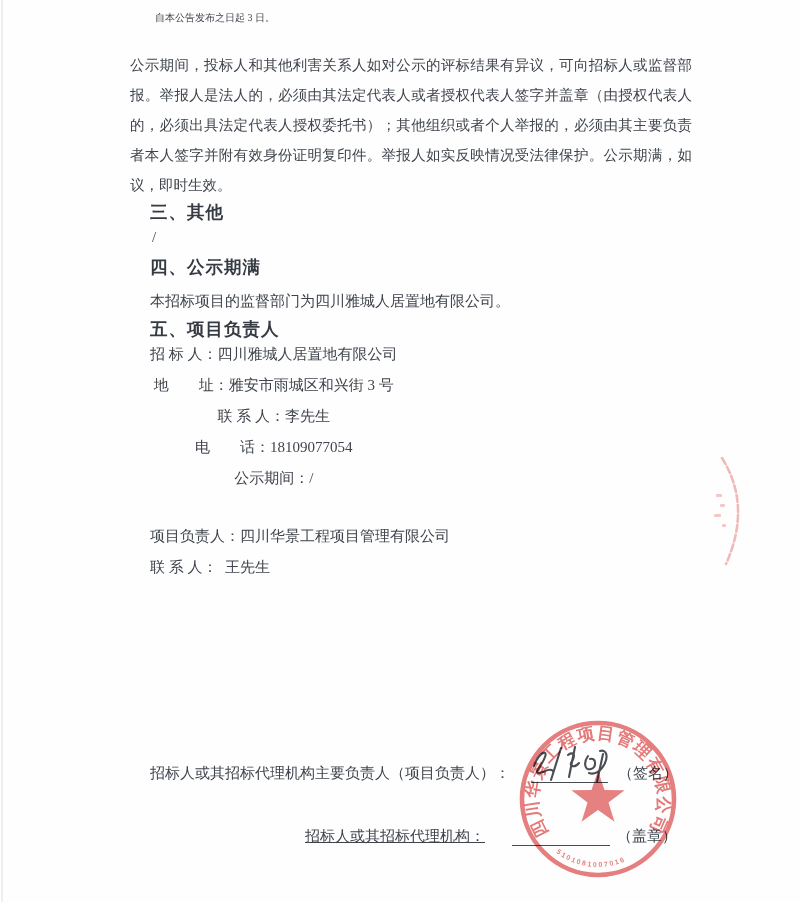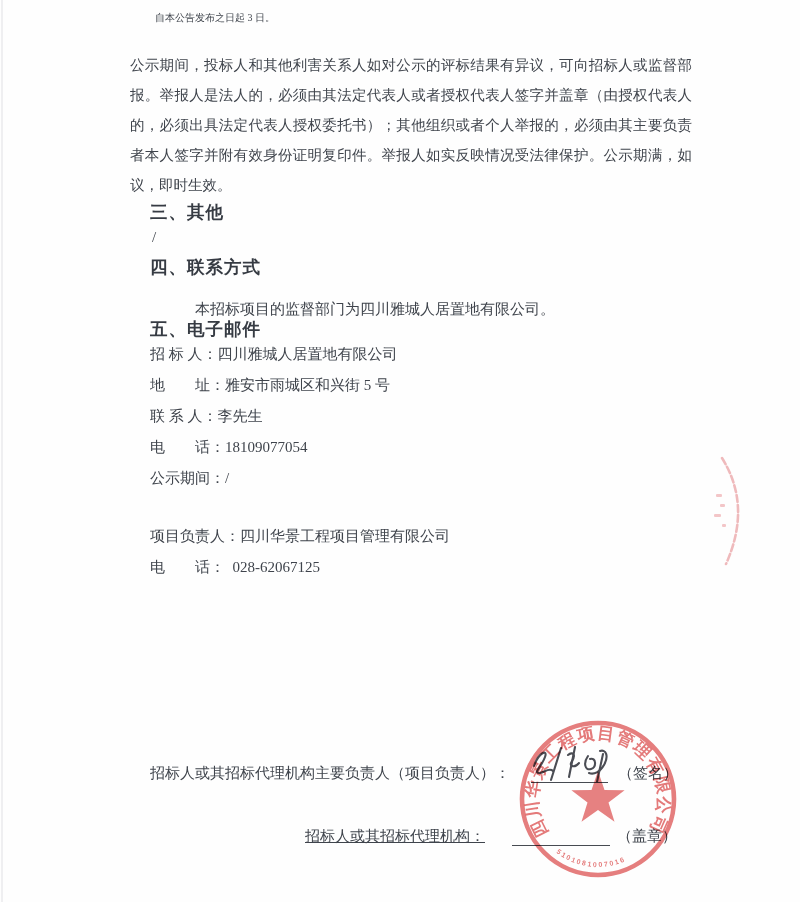--- a/index.html
+++ b/index.html
@@ -37,36 +37,36 @@
     <div class="jline">公示期间，投标人和其他利害关系人如对公示的评标结果有异议，可向招标人或监督部门举</div>
     <div class="jline">报。举报人是法人的，必须由其法定代表人或者授权代表人签字并盖章（由授权代表人签字</div>
     <div class="jline">的，必须出具法定代表人授权委托书）；其他组织或者个人举报的，必须由其主要负责人或</div>
     <div class="jline">者本人签字并附有效身份证明复印件。举报人如实反映情况受法律保护。公示期满，如无异</div>
     <div class="jline last">议，即时生效。</div>
   </div>
 
   <div class="hd" style="top:200px;">三、其他</div>
   <div class="tline" style="left:152px;top:227px;">/</div>
 
-  <div class="hd" style="top:255px;">四、联系方式</div>
-  <div class="tline" style="left:150px;top:299px;margin-left:45px;">本招标项目的监督部门为四川雅城人居置地有限公司。</div>
+  <div class="hd" style="top:255px;">四、公示期满</div>
+  <div class="tline" style="left:150px;top:291px;">本招标项目的监督部门为四川雅城人居置地有限公司。</div>
 
-  <div class="hd" style="top:317px;">五、电子邮件</div>
+  <div class="hd" style="top:317px;">五、项目负责人</div>
 
-  <div class="group" style="top:339px;">
+  <div class="group" style="top:339px;text-align:center;">
     <div>招 标 人：四川雅城人居置地有限公司</div>
-    <div>地　　址：雅安市雨城区和兴街 5 号</div>
+    <div>地　　址：雅安市雨城区和兴街 3 号</div>
     <div>联 系 人：李先生</div>
     <div>电　　话：18109077054</div>
     <div>公示期间：/</div>
   </div>
 
   <div class="group" style="top:521px;">
     <div>项目负责人：四川华景工程项目管理有限公司</div>
-    <div>电　　话：  028-62067125</div>
+    <div>联 系 人：  王先生</div>
   </div>
 
   <div class="tline" style="left:150px;top:763px;">招标人或其招标代理机构主要负责人（项目负责人）：</div>
   <div class="uline" style="left:531px;top:781px;width:77px;"></div>
   <div class="tline" style="left:618px;top:763px;text-align:right;">（签名）</div>
 
   <svg class="sig-svg" width="92" height="46" viewBox="0 0 92 46">
     <g fill="none" stroke="#3c3e46" stroke-width="2.1" stroke-linecap="round" opacity="0.92">
       <path d="M10 24 C15 10, 24 7, 21 15 C18 24, 9 31, 15 31 C20 31, 25 25, 29 29"></path>
       <path d="M37 6 L27 38"></path>

